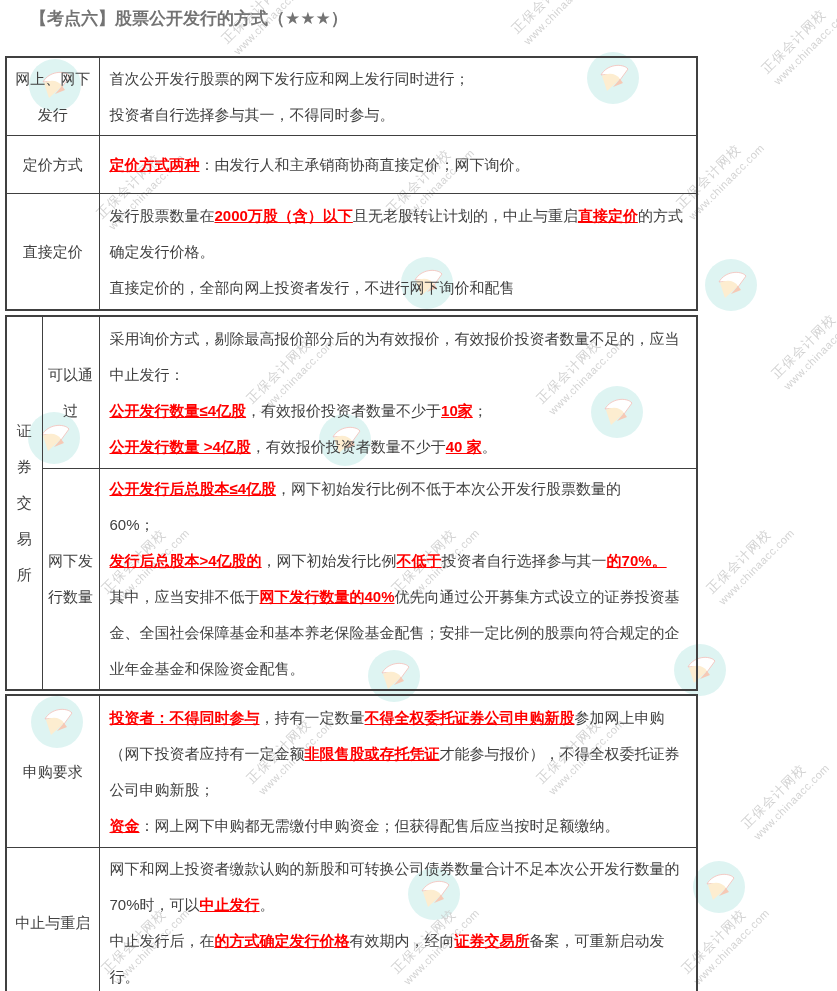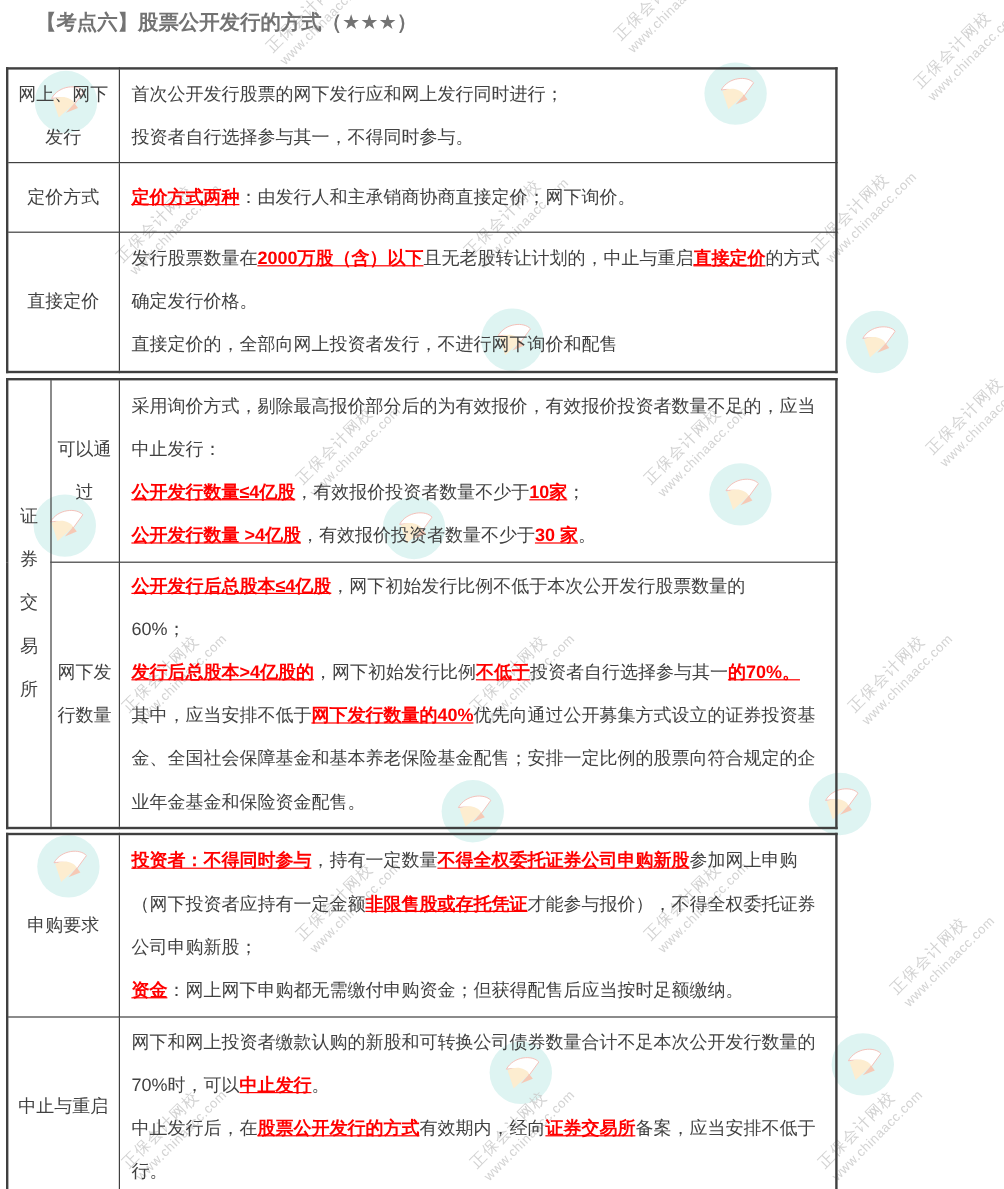--- a/index.html
+++ b/index.html
@@ -229,21 +229,21 @@
         <col style="width:57px">
         <col>
       </colgroup>
     <tbody>
         <tr>
       <td class="lbl" rowspan="2" style="padding:2px 3px">证券交易所</td>
       <td class="lbl" style="height:147px;padding:2px 5px">可以通过</td>
       <td class="ct">
         <p><span>采用询价方式，剔除最高报价部分后的为有效报价，有效报价投资者数量不足的，应当中止发行：</span></p>
         <p><span class="r">公开发行数量≤4亿股</span><span>，有效报价投资者数量不少于</span><span class="r">10家</span><span>；</span></p>
-        <p><span class="r">公开发行数量 &gt;4亿股</span><span>，有效报价投资者数量不少于</span><span class="r">30 家</span><span>。</span></p>
+        <p><span class="r">公开发行数量 &gt;4亿股</span><span>，有效报价投资者数量不少于</span><span class="r">40 家</span><span>。</span></p>
       </td>
     </tr>
     <tr>
       <td class="lbl" style="height:215px;padding:2px 5px">网下发行数量</td>
       <td class="ct">
         <p><span class="r">公开发行后总股本≤4亿股</span><span>，网下初始发行比例不低于本次公开发行股票数量的</span></p>
         <p><span>60%；</span></p>
         <p><span class="r">发行后总股本&gt;4亿股的</span><span>，网下初始发行比例</span><span class="r">不低于</span><span>投资者自行选择参与其一</span><span class="r">的70%。</span></p>
         <p><span>其中，应当安排不低于</span><span class="r">网下发行数量的40%</span><span>优先向通过公开募集方式设立的证券投资基金、全国社会保障基金和基本养老保险基金配售；安排一定比例的股票向符合规定的企业年金基金和保险资金配售。</span></p>
       </td>
@@ -261,20 +261,20 @@
       <td class="lbl" style="height:147px">申购要求</td>
       <td class="ct">
         <p><span class="r">投资者：不得同时参与</span><span>，持有一定数量</span><span class="r">不得全权委托证券公司申购新股</span><span>参加网上申购（网下投资者应持有一定金额</span><span class="r">非限售股或存托凭证</span><span>才能参与报价），不得全权委托证券公司申购新股；</span></p>
         <p><span class="r">资金</span><span>：网上网下申购都无需缴付申购资金；但获得配售后应当按时足额缴纳。</span></p>
       </td>
     </tr>
     <tr>
       <td class="lbl" style="height:145px">中止与重启</td>
       <td class="ct">
         <p><span>网下和网上投资者缴款认购的新股和可转换公司债券数量合计不足本次公开发行数量的70%时，可以</span><span class="r">中止发行</span><span>。</span></p>
-        <p><span>中止发行后，在</span><span class="r">股票公开发行的方式</span><span>有效期内，经向</span><span class="r">证券交易所</span><span>备案，应当安排不低于</span></p>
+        <p><span>中止发行后，在</span><span class="r">的方式确定发行价格</span><span>有效期内，经向</span><span class="r">证券交易所</span><span>备案，可重新启动发</span></p>
         <p><span>行。</span></p>
       </td>
     </tr>
   </tbody>
     </table>
 
 </div>
 
 </body></html>

